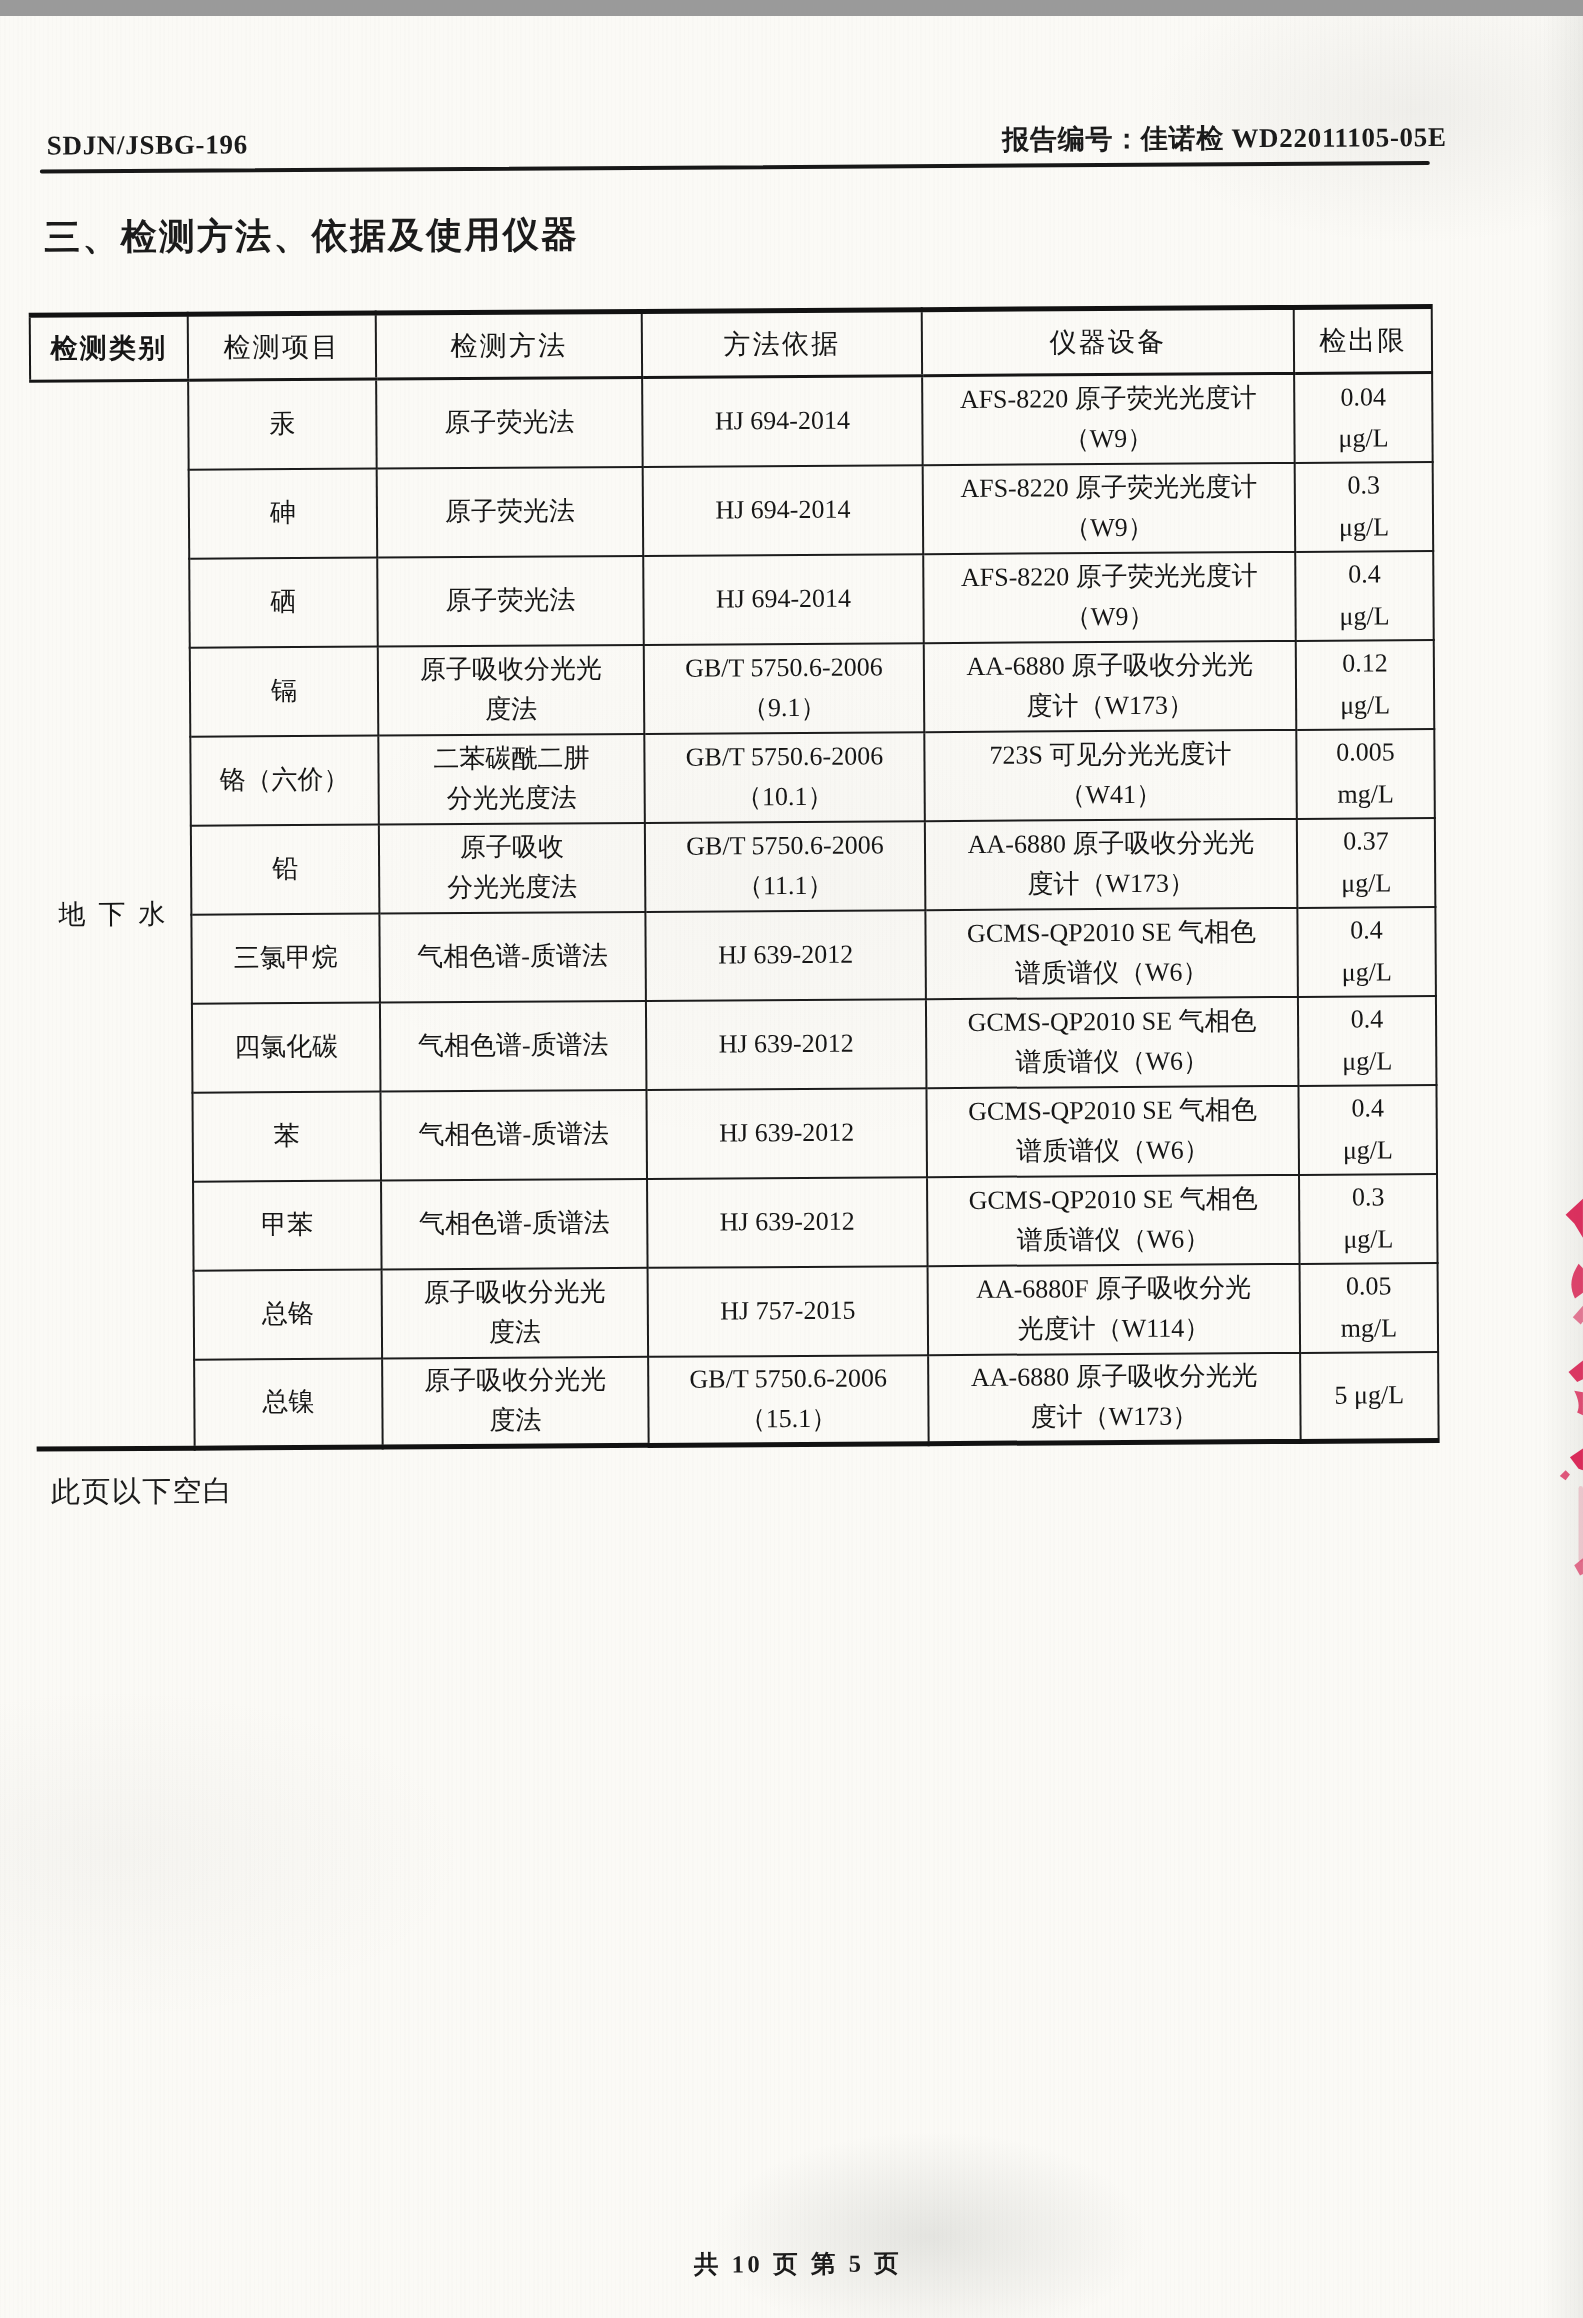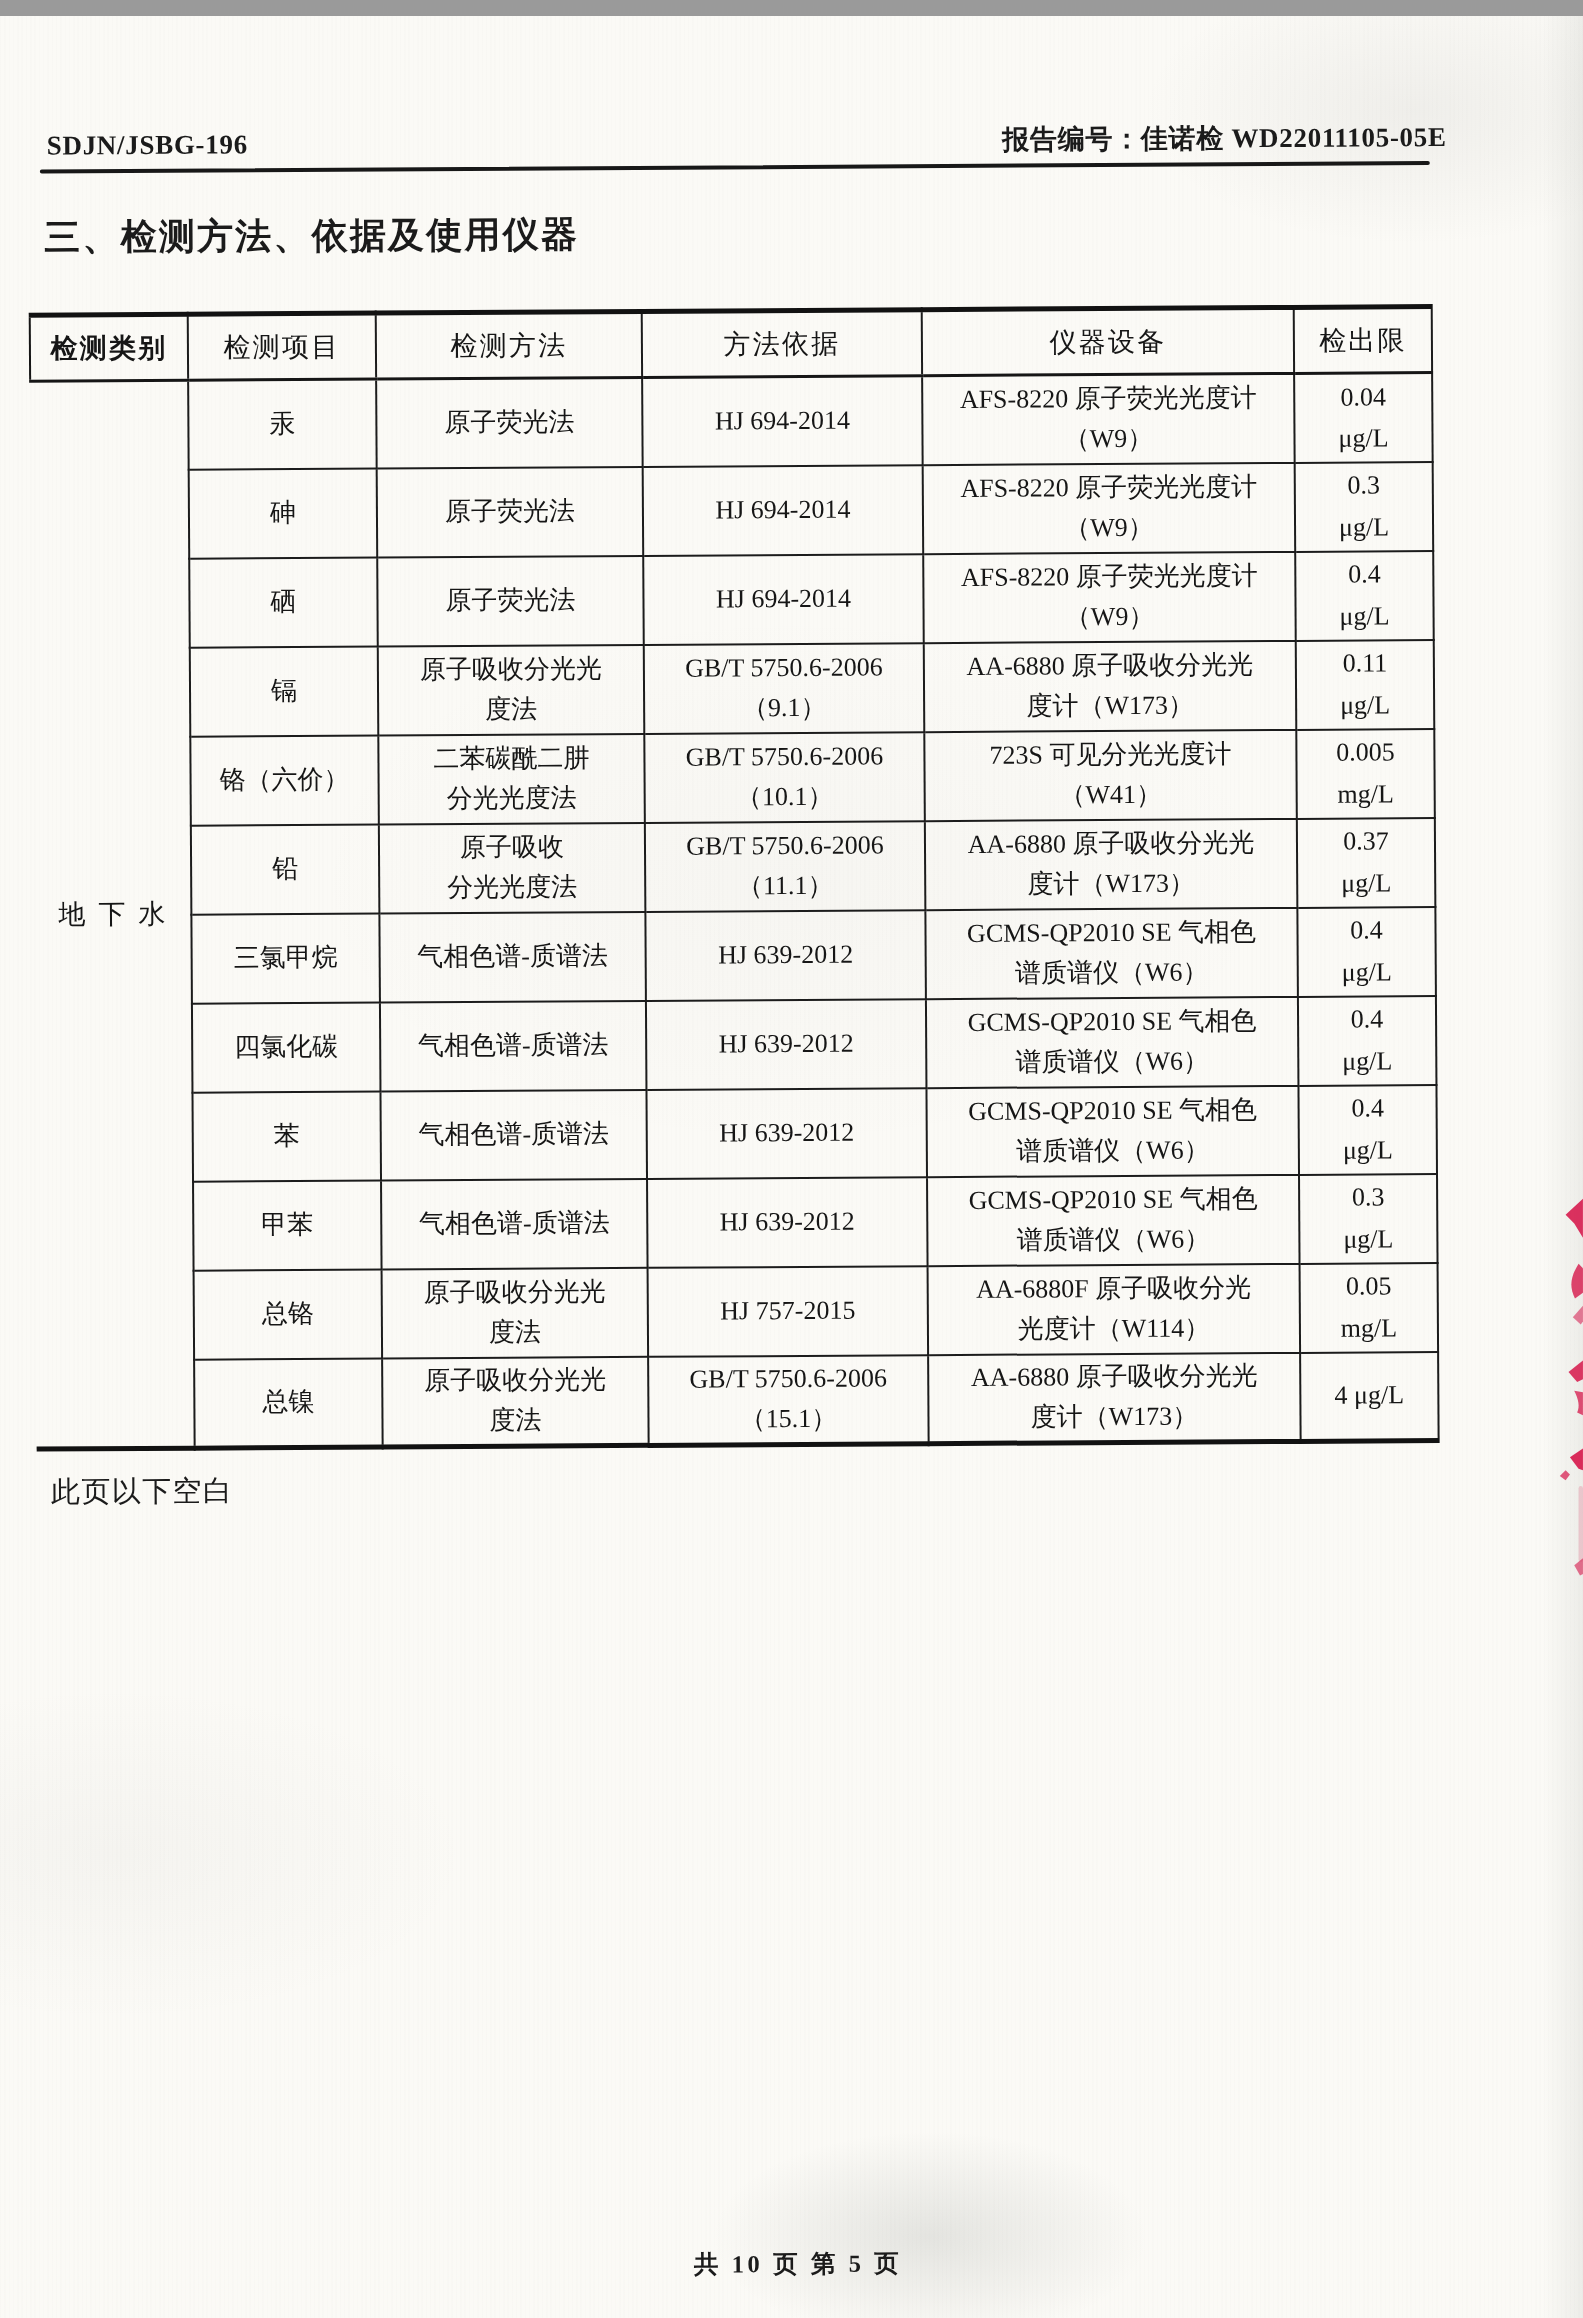--- a/index.html
+++ b/index.html
@@ -169,21 +169,21 @@
             </td>
           <td>
               <span class="ln">GB/T 5750.6-2006</span>
               <span class="ln">（9.1）</span>
             </td>
           <td>
               <span class="ln">AA-6880 原子吸收分光光</span>
               <span class="ln">度计（W173）</span>
             </td>
           <td class="limit">
-              <span class="ln">0.11</span>
+              <span class="ln">0.12</span>
               <span class="ln">μg/L</span>
             </td>
         </tr>
         <tr>
           <td>
               <span class="ln">铬（六价）</span>
             </td>
           <td>
               <span class="ln">二苯碳酰二肼</span>
               <span class="ln">分光光度法</span>
@@ -328,21 +328,21 @@
             </td>
           <td>
               <span class="ln">GB/T 5750.6-2006</span>
               <span class="ln">（15.1）</span>
             </td>
           <td>
               <span class="ln">AA-6880 原子吸收分光光</span>
               <span class="ln">度计（W173）</span>
             </td>
           <td class="limit">
-              <span class="ln">4 μg/L</span>
+              <span class="ln">5 μg/L</span>
             </td>
         </tr>
       </tbody>
     </table>
 
     <div class="blank-note">此页以下空白</div>
     <div class="footer">共 10 页 第 5 页</div>
   </div>
 
   <svg class="stamp" viewBox="0 0 58 560" xmlns="http://www.w3.org/2000/svg">

